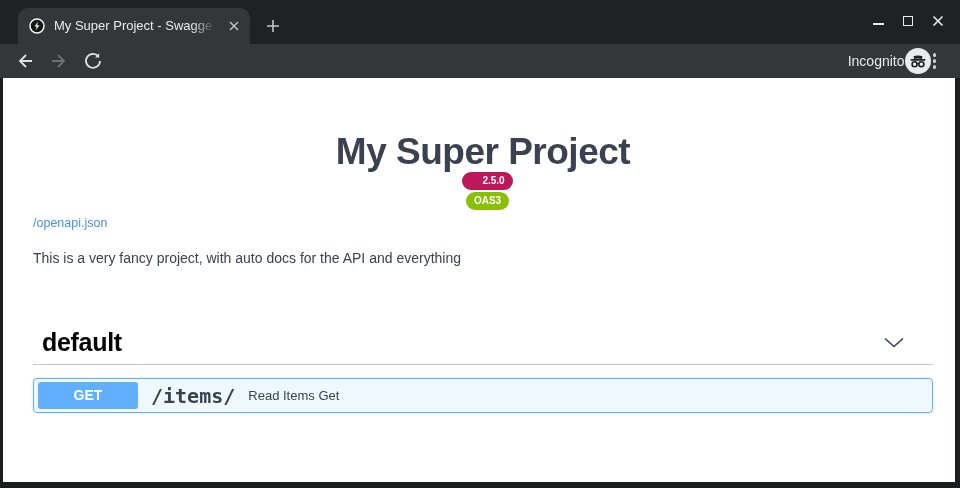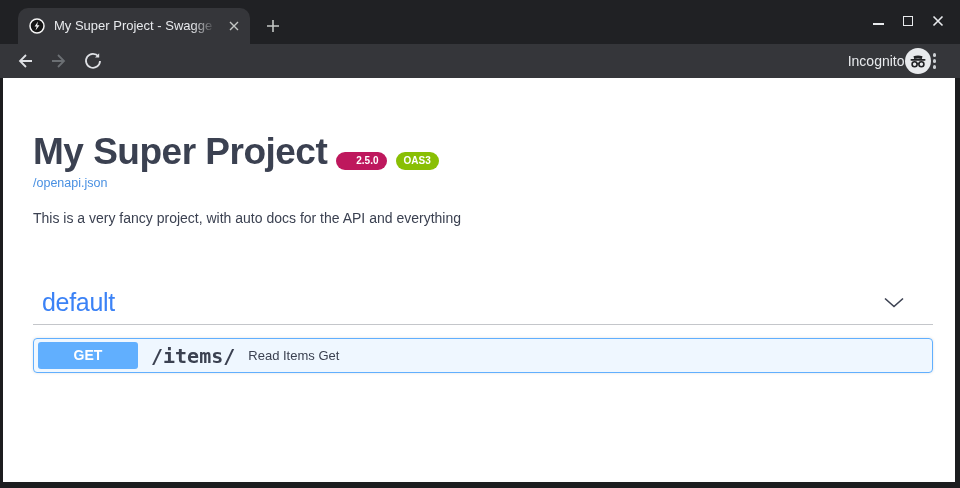--- a/index.html
+++ b/index.html
@@ -50,35 +50,35 @@
   .star-btn { position:absolute; right:9px; top:5px; width:18px; height:18px; }
   .right-cluster { position:absolute; right:22px; top:0; height:34px; display:flex; align-items:center; }
   .incog-label { font-size:14px; color:#e8eaed; }
   .menu-dots { display:flex; flex-direction:column; gap:2.5px; padding:2px; }
   .menu-dots i { width:3.5px; height:3.5px; border-radius:50%; background:#cdd0d4; }
 
   
   .viewport { position:absolute; top:78px; left:3px; right:5px; bottom:6px; background:#ffffff; overflow:hidden; }
   .swagger { padding:55px 22px 0 30px; color:#3b4151; }
 
-  .title-row { display:flex; align-items:flex-end; }
+  .title-row { display:flex; align-items:center;flex-direction:column; }
   .api-title { margin:0; font-size:37px; font-weight:bold; color:#3b4151; letter-spacing:-0.5px; line-height:1; }
   .badge { display:inline-block; font-size:10px; font-weight:bold; color:#fff;
     padding:3px 8px; border-radius:10px; margin-left:9px; margin-top:2px; line-height:1.2; }
   .badge-version { background:#be185d;padding-left:20px; }
   .badge-oas { background:#89bf04; }
   .spec-link { display:inline-block; margin-top:6px; font-size:12.5px; color:#4990e2; text-decoration:none; }
   .description { margin-top:19px; font-size:14px; color:#3b4151; }
 
   .section { margin-top:62px; }
   .section-header {
     display:flex; align-items:center; justify-content:space-between;
     padding:0 28px 7px 9px; border-bottom:1px solid rgba(59,65,81,.3); cursor:pointer;
   }
-  .section-title { margin:0; font-size:25px; font-weight:400; color:#3b82f6; letter-spacing:-0.3px; }
+  .section-title { margin:0; font-size:25px; font-weight:700; color:#000000; letter-spacing:-0.3px; }
 
   .opblock {
     margin-top:13px; height:35px; border:1px solid #61affe; background:rgba(97,175,254,.1);
     border-radius:4px; box-shadow:0 0 3px rgba(0,0,0,.12);
     display:flex; align-items:center; padding:4px; cursor:pointer;
   }
   .method-badge {
     width:100px; height:27px; line-height:27px; text-align:center;
     background:#61affe; color:#fff; font-weight:bold; font-size:14px; border-radius:3px;
     font-family:"Liberation Sans", sans-serif;

